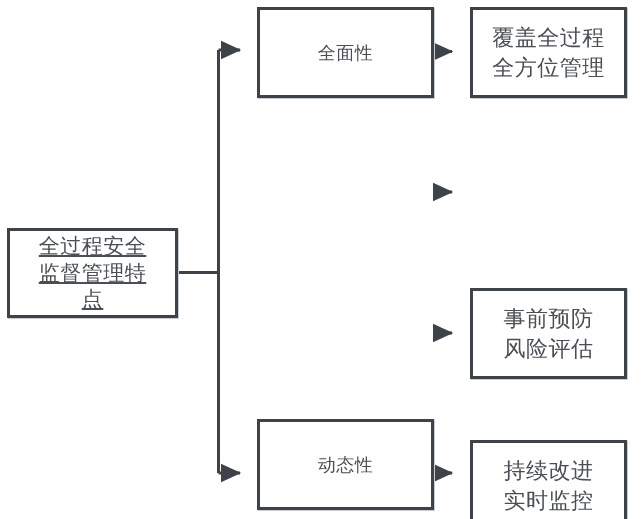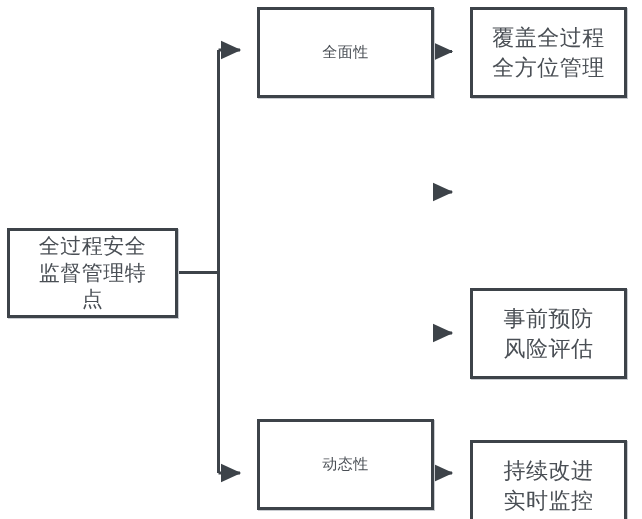--- a/index.html
+++ b/index.html
@@ -46,30 +46,31 @@
   
   #node-root {
     left: 7px;
     top: 228px;
     width: 171px;
     height: 90px;
   }
   #node-root .node-label {
     font-size: 21px;
     line-height: 1.28;
+    text-decoration: underline;
   }
 
   
   .node-mid {
     left: 257px;
     width: 177px;
     height: 91px;
   }
   .node-mid .node-label {
-    font-size: 15px;
+    font-size: 18px;
   }
   #node-mid-0 { top: 7px; }
   #node-mid-1 { top: 147px; }
   #node-mid-2 { top: 288px; }
   #node-mid-3 { top: 419px; }
 
   
   .node-right {
     left: 470px;
     width: 157px;

